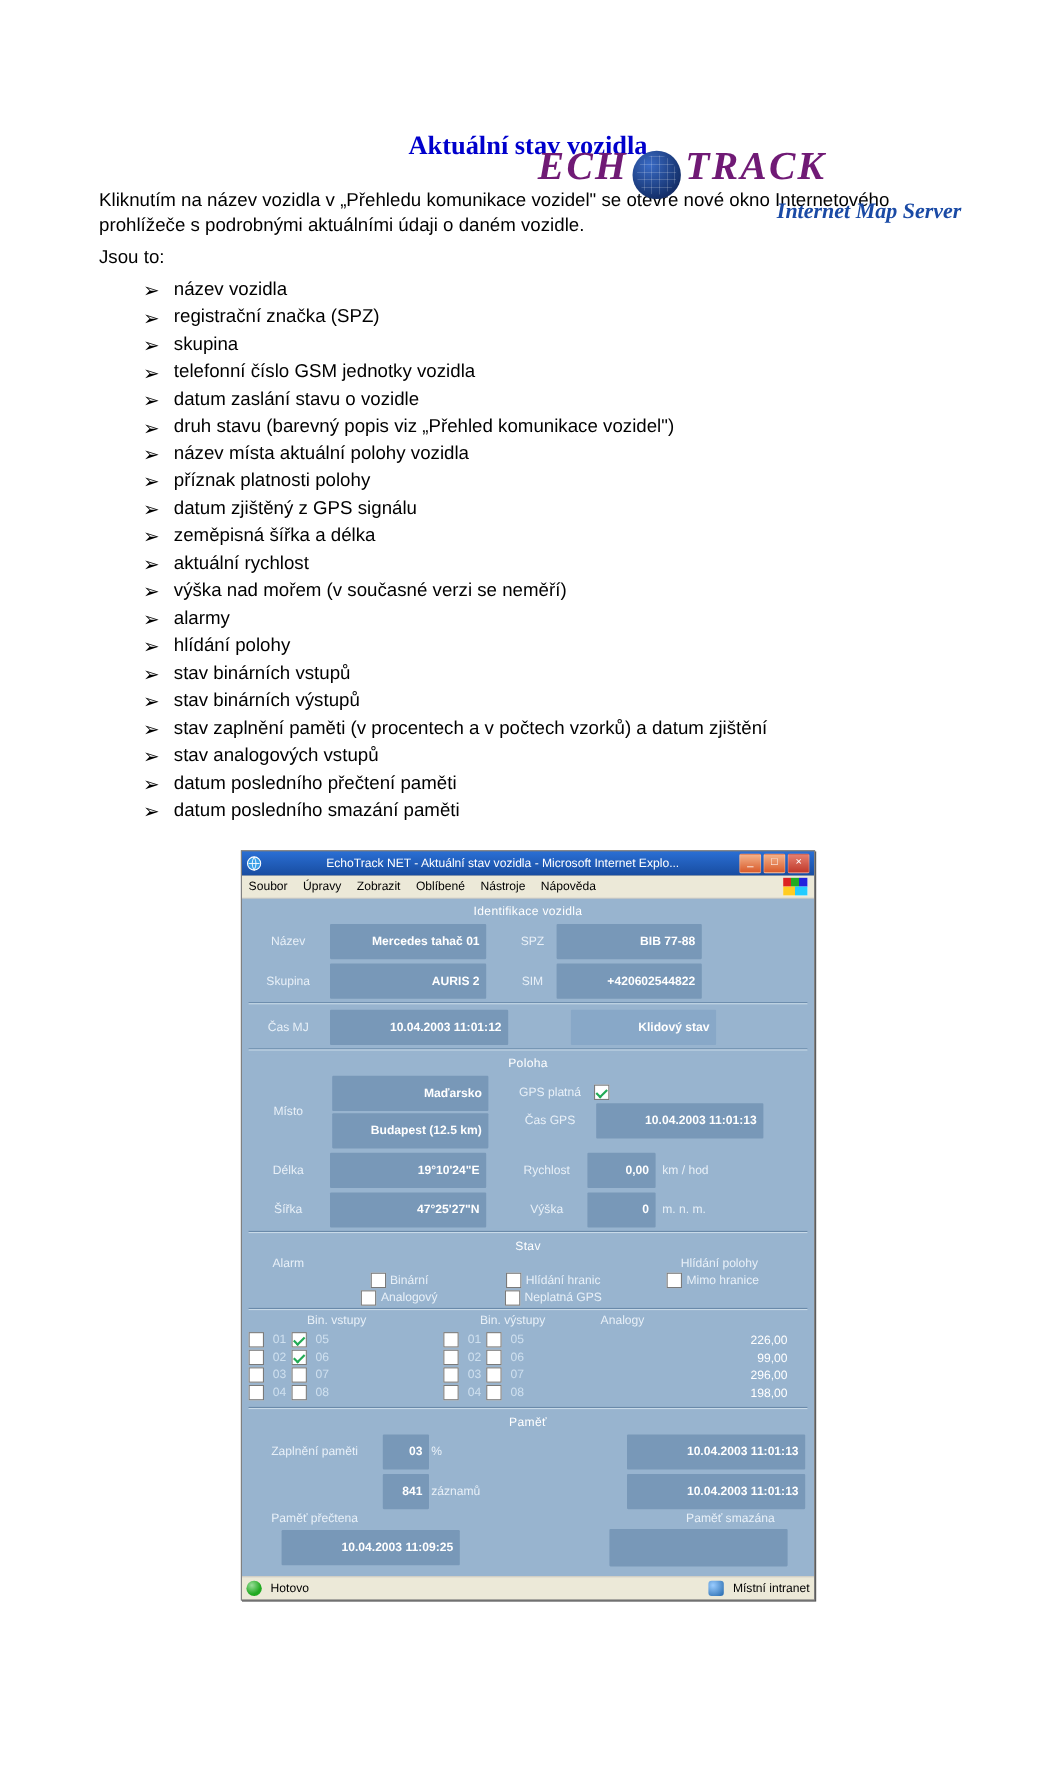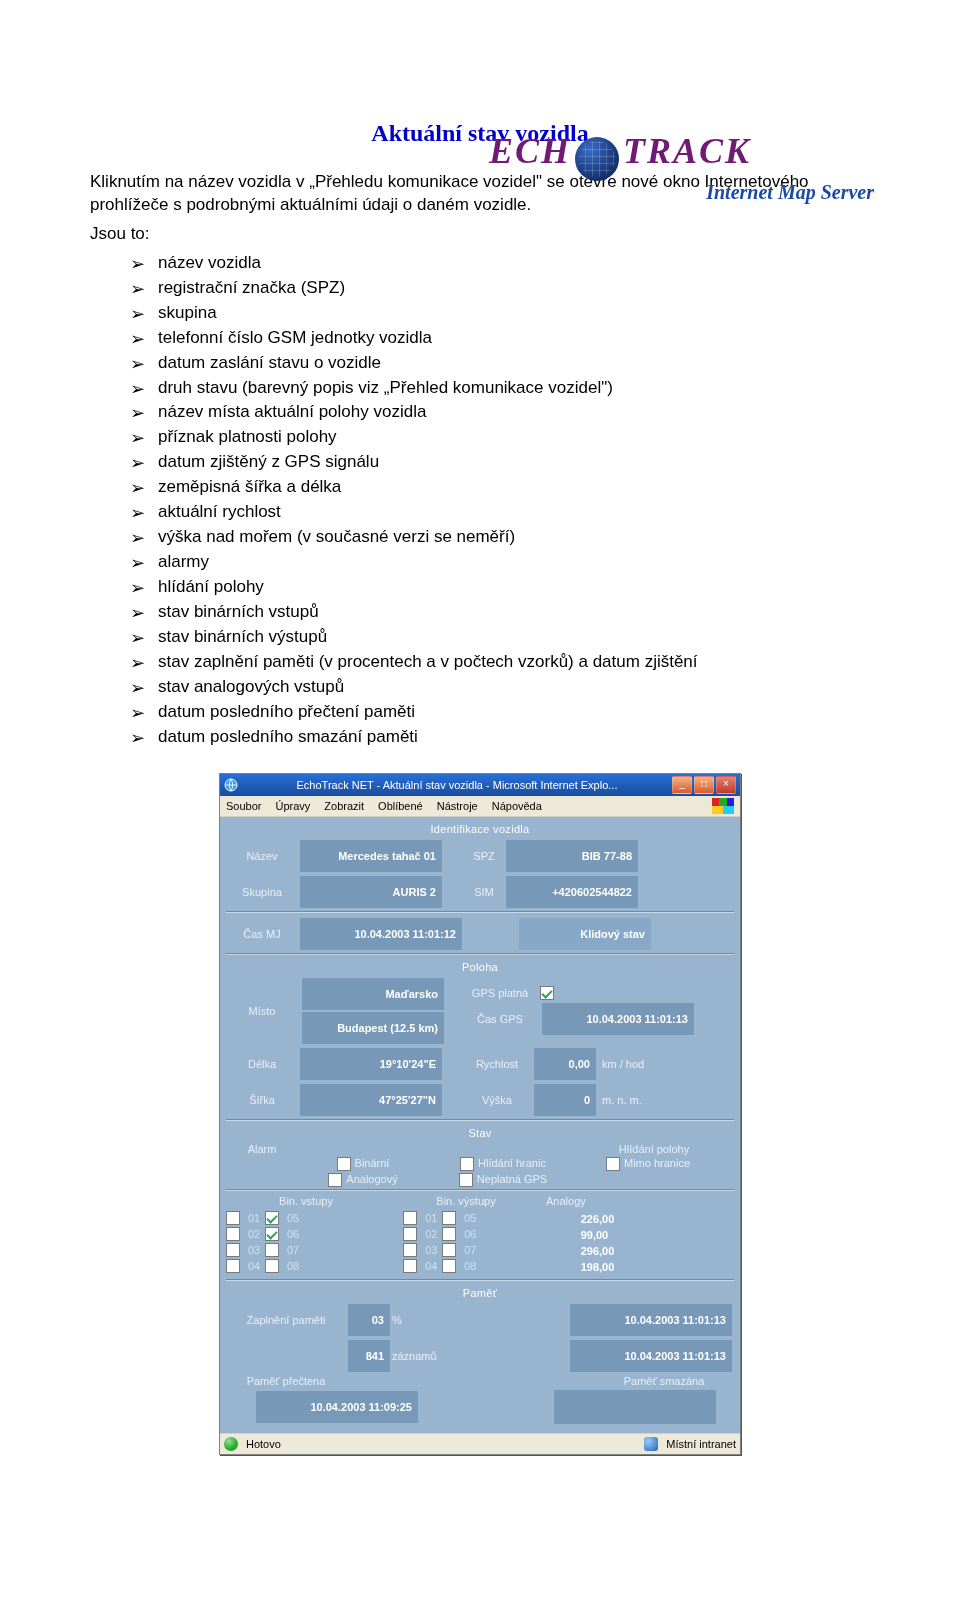--- a/index.html
+++ b/index.html
@@ -34,21 +34,21 @@
   .row { display:flex; align-items:center; margin:2px 0; }
   .lbl { color:#e8f0f8; font-size:11px; }
   .valBox { background:#7898b8; color:#fff; font-weight:bold; padding:10px 6px; margin:1px 2px; display:inline-block; min-width:50px; text-align:right; border-radius:1px; }
   .chk { width:12px; height:12px; display:inline-block; border:1px solid #7a7a7a; background:#fff; vertical-align:middle; margin-right:4px; position:relative; }
   .chk.checked::after { content:""; position:absolute; left:1px; top:3px; width:8px; height:4px; border-left:2px solid #2a5; border-bottom:2px solid #2a5; transform:rotate(-45deg); }
   .ioGrid { display:flex; gap:24px; }
   .ioCol { flex:1; }
   .ioRow { display:flex; align-items:center; margin:2px 0; }
   .ioRow .chk { margin-right:3px; }
   .ioNum { color:#cfe0ef; font-size:11px; width:22px; }
-  .analogCol .aval { text-align:left; color:#fff; font-weight:bold; padding-right:18px; margin:4px 0; }
+  .analogCol .aval { text-align:right; color:#fff; font-weight:normal; padding-right:18px; margin:4px 0; }
   .statusBar { display:flex; align-items:center; height:20px; background:#ece9d8; border-top:1px solid #d4d0c8; padding:0 4px; gap:8px; }
   .statusBar .sIco { width:14px; height:14px; border-radius:50%; background:radial-gradient(circle at 35% 30%,#9d9 0%,#2a2 60%); display:inline-block; }
   .statusBar .mIco { width:14px; height:14px; background:radial-gradient(circle at 30% 30%,#9cf,#26a); border-radius:3px; display:inline-block; margin-left:auto; }
 </style>
 </head>
 <body>
 
 <div class="page">
   <div class="logo">
     <span class="main">ECH</span><span class="globe"></span><span class="main">TRACK</span>

